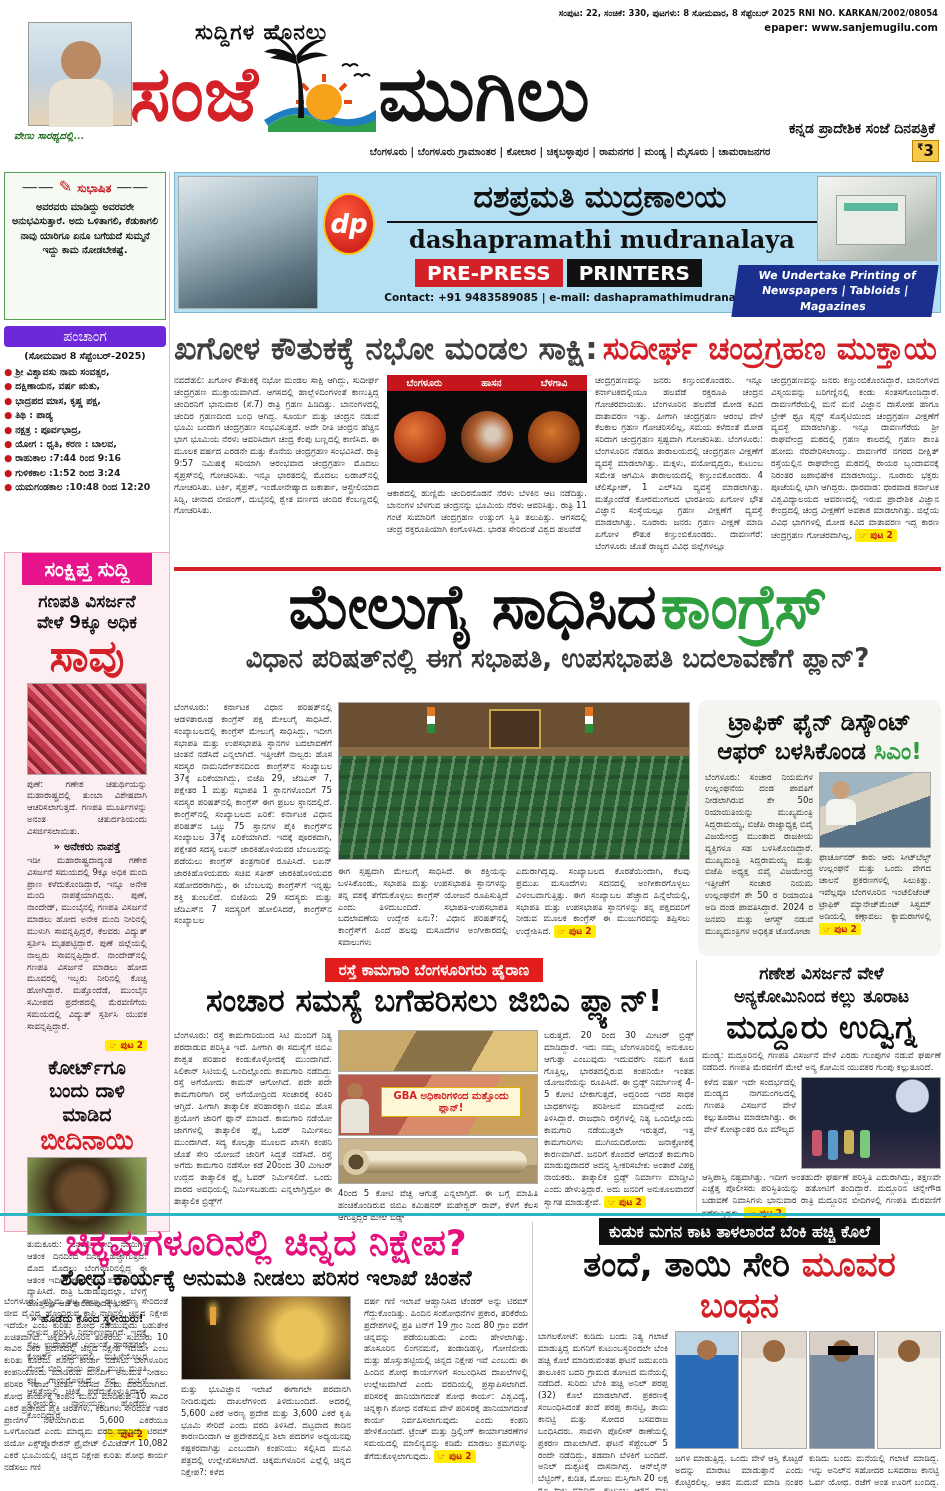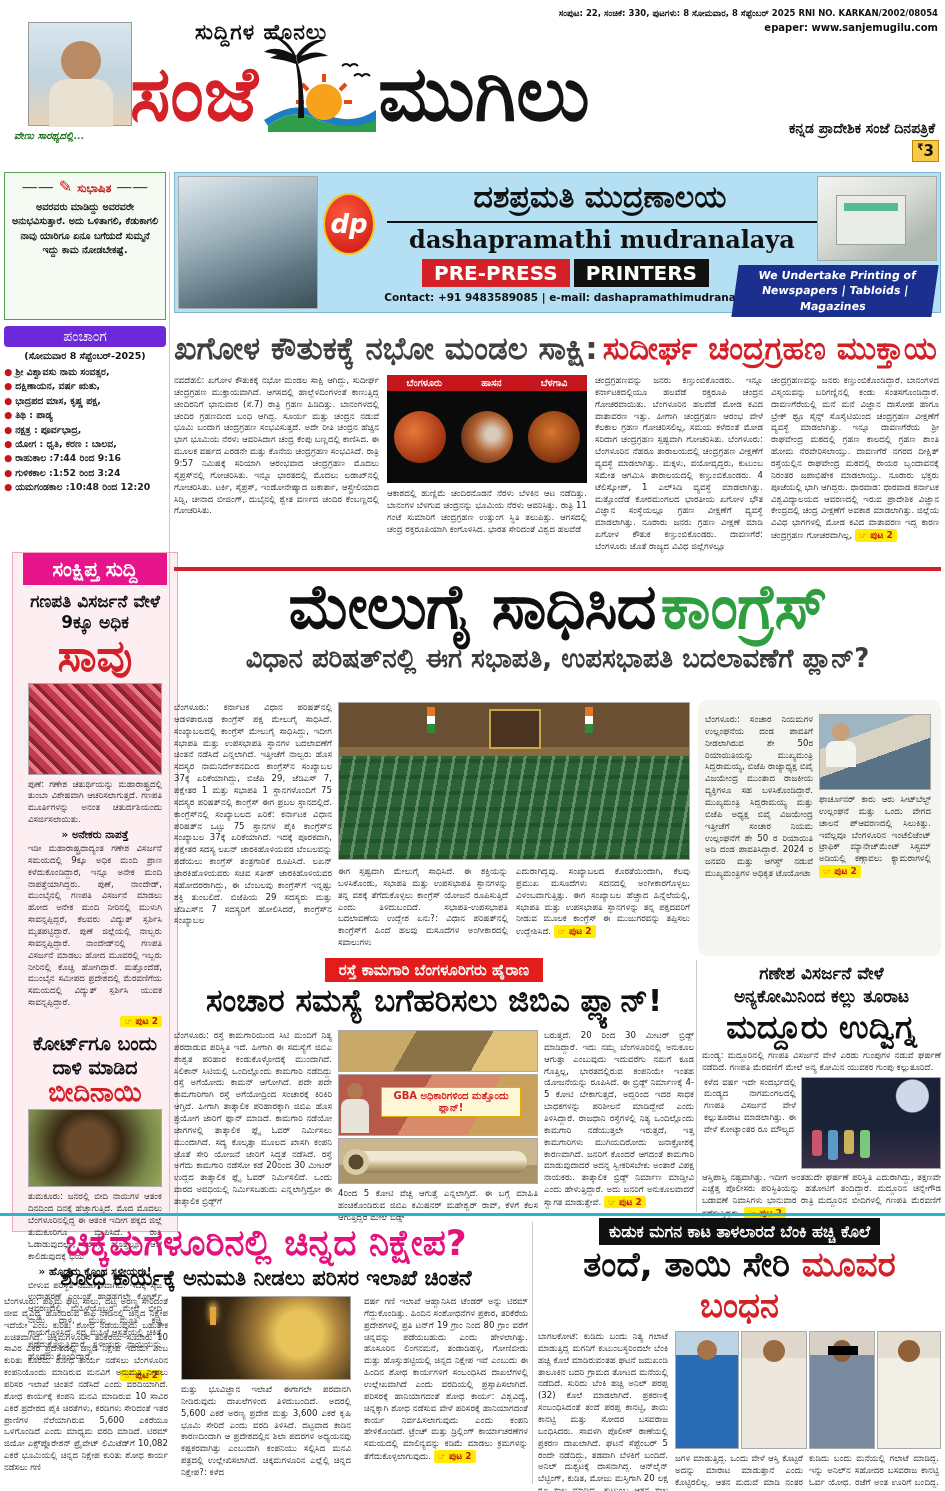--- a/index.html
+++ b/index.html
@@ -108,20 +108,21 @@
         <path d="M84 30 q4 -4 8 0 q4 -4 8 0" stroke="#101010" stroke-width="2" fill="none"></path>
         <path d="M96 40 q4 -4 8 0 q4 -4 8 0" stroke="#101010" stroke-width="2" fill="none"></path>
       </svg>
     </span>
     <span class="title-black">ಮುಗಿಲು</span>
   </div>
 
   <div class="abs issue-line" style="left:420px; top:8px; width:518px;">ಸಂಪುಟ: 22, ಸಂಚಿಕೆ: 330, ಪುಟಗಳು: 8 ಸೋಮವಾರ, 8 ಸೆಪ್ಟೆಂಬರ್ 2025 RNI NO. KARKAN/2002/08054</div>
   <div class="abs epaper" style="left:620px; top:22px; width:318px;">epaper: www.sanjemugilu.com</div>
   <div class="abs subtitle" style="left:600px; top:120px; width:335px; text-align:right;">ಕನ್ನಡ ಪ್ರಾದೇಶಿಕ ಸಂಜೆ ದಿನಪತ್ರಿಕೆ</div>
+  <div class="abs editions" style="left:250px; top:146px; width:640px; text-align:center;">ಬೆಂಗಳೂರು | ಬೆಂಗಳೂರು ಗ್ರಾಮಾಂತರ | ಕೋಲಾರ | ಚಿಕ್ಕಬಳ್ಳಾಪುರ | ರಾಮನಗರ | ಮಂಡ್ಯ | ಮೈಸೂರು | ಚಾಮರಾಜನಗರ</div>
   <div class="abs price-badge" style="right:6px; top:140px;"><span class="sym">₹</span><span>3</span></div>
 
   <div class="abs sub-box" style="left:4px; top:172px; width:162px; height:148px; padding:4px 6px;">
     <div style="text-align:center; border-bottom:0;">
       <span style="color:#444;">——</span>
       <span style="color:#c4161c;">✎</span>
       <span class="sub-title">ಸುಭಾಷಿತ</span>
       <span style="color:#444;">——</span>
     </div>
     <div class="sub-quote" style="margin-top:4px;">ಅವರವರು ಮಾಡಿದ್ದು ಅವರವರೇ ಅನುಭವಿಸುತ್ತಾರೆ. ಅದು ಒಳಿತಾಗಲಿ, ಕೆಡುಕಾಗಲಿ ನಾವು ಯಾರಿಗೂ ಏನೂ ಬಗೆಯದೆ ಸುಮ್ಮನೆ ಇದ್ದು ಕಾಮ ನೋಡಬೇಕಷ್ಟೆ.</div>
@@ -136,21 +137,21 @@
       <div class="pan-item"><span class="dot">●</span><span>ಭಾದ್ರಪದ ಮಾಸ, ಕೃಷ್ಣ ಪಕ್ಷ,</span></div>
       <div class="pan-item"><span class="dot">●</span><span>ತಿಥಿ : ಪಾಡ್ಯ</span></div>
       <div class="pan-item"><span class="dot">●</span><span>ನಕ್ಷತ್ರ : ಪೂರ್ವಭಾದ್ರ,</span></div>
       <div class="pan-item"><span class="dot">●</span><span>ಯೋಗ : ಧೃತಿ, ಕರಣ : ಬಾಲವ,</span></div>
       <div class="pan-item"><span class="dot">●</span><span>ರಾಹುಕಾಲ :7:44 ರಿಂದ 9:16</span></div>
       <div class="pan-item"><span class="dot">●</span><span>ಗುಳಿಕಕಾಲ :1:52 ರಿಂದ 3:24</span></div>
       <div class="pan-item"><span class="dot">●</span><span>ಯಮಗಂಡಕಾಲ :10:48 ರಿಂದ 12:20</span></div>
     </div>
   </div>
 
-  <div class="abs side-wrap" style="left:12px; top:552px; width:166px; height:680px; padding:0 15px;">
+  <div class="abs side-wrap" style="left:4px; top:552px; width:166px; height:680px; padding:0 22px;">
     <div class="brief-banner" style="margin:0 -5px;">ಸಂಕ್ಷಿಪ್ತ ಸುದ್ದಿ</div>
     <div class="side-head" style="margin-top:6px;">ಗಣಪತಿ ವಿಸರ್ಜನೆ ವೇಳೆ 9ಕ್ಕೂ ಅಧಿಕ</div>
     <div class="side-head-big-red">ಸಾವು</div>
     <div class="img-ph" style="margin-top:5px; height:92px; background:repeating-linear-gradient(45deg,#c23b4e 0 6px,#e77b8a 6px 10px,#8f2230 10px 14px),#c23b4e;"></div>
     <div class="body-txt" style="margin-top:4px;">ಪುಣೆ: ಗಣೇಶ ಚತುರ್ಥಿಯನ್ನು ಮಹಾರಾಷ್ಟ್ರದಲ್ಲಿ ತುಂಬಾ ವಿಶೇಷವಾಗಿ ಆಚರಿಸಲಾಗುತ್ತದೆ. ಗಣಪತಿ ಮೂರ್ತಿಗಳನ್ನು ಅನಂತ ಚತುರ್ದಶಿಯಂದು ವಿಸರ್ಜಿಸಲಾಯಿತು.</div>
     <div class="inset" style="margin:2px 0; text-align:center;">» ಅನೇಕರು ನಾಪತ್ತೆ</div>
     <div class="body-txt">ಇಡೀ ಮಹಾರಾಷ್ಟ್ರದಾದ್ಯಂತ ಗಣೇಶ ವಿಸರ್ಜನೆ ಸಮಯದಲ್ಲಿ 9ಕ್ಕೂ ಅಧಿಕ ಮಂದಿ ಪ್ರಾಣ ಕಳೆದುಕೊಂಡಿದ್ದಾರೆ, ಇನ್ನೂ ಅನೇಕ ಮಂದಿ ನಾಪತ್ತೆಯಾಗಿದ್ದರು. ಪುಣೆ, ನಾಂದೇಡ್, ಮುಂಬೈನಲ್ಲಿ ಗಣಪತಿ ವಿಸರ್ಜನೆ ಮಾಡಲು ಹೋದ ಅನೇಕ ಮಂದಿ ನೀರಿನಲ್ಲಿ ಮುಳುಗಿ ಸಾವನ್ನಪ್ಪಿದ್ದರೆ, ಕೆಲವರು ವಿದ್ಯುತ್ ಸ್ಪರ್ಶಿಸಿ ಮೃತಪಟ್ಟಿದ್ದಾರೆ. ಪುಣೆ ಜಿಲ್ಲೆಯಲ್ಲಿ ನಾಲ್ವರು ಸಾವನ್ನಪ್ಪಿದ್ದಾರೆ. ನಾಂದೇಡ್‌ನಲ್ಲಿ ಗಣಪತಿ ವಿಸರ್ಜನೆ ಮಾಡಲು ಹೋದ ಮೂವರಲ್ಲಿ ಇಬ್ಬರು ನೀರಿನಲ್ಲಿ ಕೊಚ್ಚಿ ಹೋಗಿದ್ದಾರೆ. ಮತ್ತೊಂದೆಡೆ, ಮುಂಬೈನ ಸಮೀಪದ ಪ್ರದೇಶದಲ್ಲಿ ಮೆರವಣಿಗೆಯ ಸಮಯದಲ್ಲಿ ವಿದ್ಯುತ್ ಸ್ಪರ್ಶಿಸಿ ಯುವಕ ಸಾವನ್ನಪ್ಪಿದ್ದಾರೆ.</div>
     <div style="text-align:right;"><span class="page-link">☞ ಪುಟ 2</span></div>
     <div class="side-head" style="font-size:19px; margin-top:4px;">ಕೋರ್ಟ್‌ಗೂ ಬಂದು ದಾಳಿ ಮಾಡಿದ</div>
     <div class="side-head-red">ಬೀದಿನಾಯಿ</div>
@@ -161,21 +162,21 @@
     <div style="text-align:right;"><span class="page-link">☞ ಪುಟ 2</span></div>
   </div>
 
   <div class="abs divider-v" style="left:169px; top:172px; height:1040px;"></div>
 
   <div class="abs ad" style="left:174px; top:172px; width:767px; height:141px;">
     <div class="abs img-ph" style="left:3px; top:3px; width:140px; height:133px; background:linear-gradient(160deg,#dfe9ee 0%,#9fb3bd 40%,#5d7480 75%,#3c4f58 100%);"></div>
     <div class="abs dp-logo" style="left:148px; top:20px; width:52px; height:62px;">dp</div>
     <div class="abs ad-kn" style="left:210px; top:6px; width:430px; text-align:center;">ದಶಪ್ರಮತಿ ಮುದ್ರಣಾಲಯ</div>
     <div class="abs ad-en" style="left:212px; top:48px; width:430px; text-align:center; padding-top:2px;">dashapramathi mudranalaya</div>
-    <div class="abs" style="left:247px; top:86px; display:flex; gap:4px;">
+    <div class="abs" style="left:240px; top:86px; display:flex; gap:4px;">
       <span class="tag-red">PRE-PRESS</span>
       <span class="tag-black">PRINTERS</span>
     </div>
     <div class="abs ad-contact" style="left:208px; top:118px; width:450px; text-align:center;">Contact: +91 9483589085 | e-mail: dashapramathimudranalaya@gmail.com</div>
     <div class="abs ad-ribbon" style="left:560px; top:92px; width:200px;">
       <div>We Undertake Printing of</div>
       <div>Newspapers | Tabloids | Magazines</div>
     </div>
     <div class="abs img-ph" style="right:3px; top:3px; width:120px; height:85px; background:linear-gradient(150deg,#f2f4f1 0%,#d8dcd6 45%,#aeb8b0 80%);">
       <div style="position:absolute; left:18px; top:18px; width:70px; height:50px; background:#e9ece7; border:1px solid #9aa39a;"></div>
@@ -227,29 +228,33 @@
     <div style="position:absolute; left:88px; top:4px; width:8px; height:26px; background:linear-gradient(180deg,#e87722 33%,#fff 33% 66%,#2e8b3a 66%);"></div>
     <div style="position:absolute; right:96px; top:4px; width:8px; height:26px; background:linear-gradient(180deg,#e87722 33%,#fff 33% 66%,#2e8b3a 66%);"></div>
   </div>
   <div class="abs body-txt" style="left:338px; top:866px; width:170px;">ಈಗ ಸ್ಪಷ್ಟವಾಗಿ ಮೇಲುಗೈ ಸಾಧಿಸಿದೆ. ಈ ಶಕ್ತಿಯನ್ನು ಬಳಸಿಕೊಂಡು, ಸಭಾಪತಿ ಮತ್ತು ಉಪಸಭಾಪತಿ ಸ್ಥಾನಗಳನ್ನು ತನ್ನ ವಶಕ್ಕೆ ತೆಗೆದುಕೊಳ್ಳಲು ಕಾಂಗ್ರೆಸ್ ಯೋಜನೆ ರೂಪಿಸುತ್ತಿದೆ ಎಂದು ತಿಳಿದುಬಂದಿದೆ. ಸಭಾಪತಿ-ಉಪಸಭಾಪತಿ ಬದಲಾವಣೆಯ ಉದ್ದೇಶ ಏನು?: ವಿಧಾನ ಪರಿಷತ್‌ನಲ್ಲಿ ಕಾಂಗ್ರೆಸ್‌ಗೆ ಹಿಂದೆ ಹಲವು ಮಸೂದೆಗಳ ಅಂಗೀಕಾರದಲ್ಲಿ ಸವಾಲುಗಳು</div>
   <div class="abs body-txt" style="left:516px; top:866px; width:174px;">
     <span>ಎದುರಾಗಿದ್ದವು. ಸಂಖ್ಯಾಬಲದ ಕೊರತೆಯಿಂದಾಗಿ, ಕೆಲವು ಪ್ರಮುಖ ಮಸೂದೆಗಳು ಸದನದಲ್ಲಿ ಅಂಗೀಕಾರಗೊಳ್ಳಲು ವಿಳಂಬವಾಗುತ್ತಿತ್ತು. ಈಗ ಸಂಖ್ಯಾಬಲ ಹೆಚ್ಚಾದ ಹಿನ್ನೆಲೆಯಲ್ಲಿ, ಸಭಾಪತಿ ಮತ್ತು ಉಪಸಭಾಪತಿ ಸ್ಥಾನಗಳನ್ನು ತನ್ನ ಪಕ್ಷದವರಿಗೆ ನೀಡುವ ಮೂಲಕ ಕಾಂಗ್ರೆಸ್ ಈ ಮುಜುಗರವನ್ನು ತಪ್ಪಿಸಲು ಉದ್ದೇಶಿಸಿದೆ.</span>
     <span class="page-link">☞ ಪುಟ 2</span>
   </div>
 
   <div class="abs traffic-box" style="left:698px; top:700px; width:243px; height:256px; padding:8px 7px;">
+    <div class="traffic-head">
+      <div>ಟ್ರಾಫಿಕ್ ಫೈನ್ ಡಿಸ್ಕೌಂಟ್</div>
+      <div><span>ಆಫರ್ ಬಳಸಿಕೊಂಡ </span><span class="grn">ಸಿಎಂ!</span></div>
+    </div>
     <div style="display:flex; gap:6px; margin-top:6px;">
       <div class="body-txt" style="width:108px;">ಬೆಂಗಳೂರು: ಸಂಚಾರ ನಿಯಮಗಳ ಉಲ್ಲಂಘನೆಯ ದಂಡ ಪಾವತಿಗೆ ನೀಡಲಾಗಿರುವ ಶೇ 50ರ ರಿಯಾಯಿತಿಯನ್ನು ಮುಖ್ಯಮಂತ್ರಿ ಸಿದ್ದರಾಮಯ್ಯ, ಬಿಜೆಪಿ ರಾಜ್ಯಾಧ್ಯಕ್ಷ ಬಿವೈ ವಿಜಯೇಂದ್ರ ಮುಂತಾದ ರಾಜಕೀಯ ವ್ಯಕ್ತಿಗಳೂ ಸಹ ಬಳಸಿಕೊಂಡಿದ್ದಾರೆ. ಮುಖ್ಯಮಂತ್ರಿ ಸಿದ್ದರಾಮಯ್ಯ ಮತ್ತು ಬಿಜೆಪಿ ಅಧ್ಯಕ್ಷ ಬಿವೈ ವಿಜಯೇಂದ್ರ ಇತ್ತೀಚೆಗೆ ಸಂಚಾರ ನಿಯಮ ಉಲ್ಲಂಘನೆಗೆ ಶೇ 50 ರ ರಿಯಾಯಿತಿ ಅಡಿ ದಂಡ ಪಾವತಿಸಿದ್ದಾರೆ. 2024 ರ ಜನವರಿ ಮತ್ತು ಆಗಸ್ಟ್ ನಡುವೆ ಮುಖ್ಯಮಂತ್ರಿಗಳ ಅಧಿಕೃತ ಟೊಯೋಟಾ</div>
       <div style="width:112px;">
         <div class="img-ph" style="height:76px; background:linear-gradient(160deg,#9fb5c2 0 30%,#d8d2c2 30% 55%,#5a7286 55% 100%);">
           <div style="width:18px;height:18px;border-radius:50%;background:#caa07a;margin:8px 0 0 12px;"></div>
           <div style="width:30px;height:26px;border-radius:8px 8px 0 0;background:#f4f4ee;margin-left:6px;"></div>
         </div>
         <div class="body-txt" style="margin-top:4px;">
-          <span>ಫಾರ್ಚೂನರ್ ಕಾರು ಆರು ಸೀಟ್‌ಬೆಲ್ಟ್ ಉಲ್ಲಂಘನೆ ಮತ್ತು ಒಂದು ವೇಗದ ಚಾಲನೆ ಪ್ಆವರಣದಲ್ಲಿ ಸಿಲುಕಿತ್ತು. ಇವೆಲ್ಲವೂ ಬೆಂಗಳೂರಿನ ಇಂಟೆಲಿಜೆಂಟ್ ಟ್ರಾಫಿಕ್ ಮ್ಯಾನೇಜ್‌ಮೆಂಟ್ ಸಿಸ್ಟಮ್ ಅಡಿಯಲ್ಲಿ ಕಣ್ಗಾವಲು ಕ್ಯಾಮರಾಗಳಲ್ಲಿ</span>
+          <span>ಫಾರ್ಚೂನರ್ ಕಾರು ಆರು ಸೀಟ್‌ಬೆಲ್ಟ್ ಉಲ್ಲಂಘನೆ ಮತ್ತು ಒಂದು ವೇಗದ ಚಾಲನೆ ಪ್ರಕರಣಗಳಲ್ಲಿ ಸಿಲುಕಿತ್ತು. ಇವೆಲ್ಲವೂ ಬೆಂಗಳೂರಿನ ಇಂಟೆಲಿಜೆಂಟ್ ಟ್ರಾಫಿಕ್ ಮ್ಯಾನೇಜ್‌ಮೆಂಟ್ ಸಿಸ್ಟಮ್ ಅಡಿಯಲ್ಲಿ ಕಣ್ಗಾವಲು ಕ್ಯಾಮರಾಗಳಲ್ಲಿ</span>
           <span class="page-link">☞ ಪುಟ 2</span>
         </div>
       </div>
     </div>
   </div>
 
   <div class="abs" style="left:174px; top:960px; width:520px;">
     <div style="text-align:center;"><span class="kicker-red">ರಸ್ತೆ ಕಾಮಗಾರಿ ಬೆಂಗಳೂರಿಗರು ಹೈರಾಣ</span></div>
     <div class="gba-head" style="margin-top:3px;">ಸಂಚಾರ ಸಮಸ್ಯೆ ಬಗೆಹರಿಸಲು ಜಿಬಿಎ ಪ್ಲ್ಯಾನ್!</div>
   </div>

